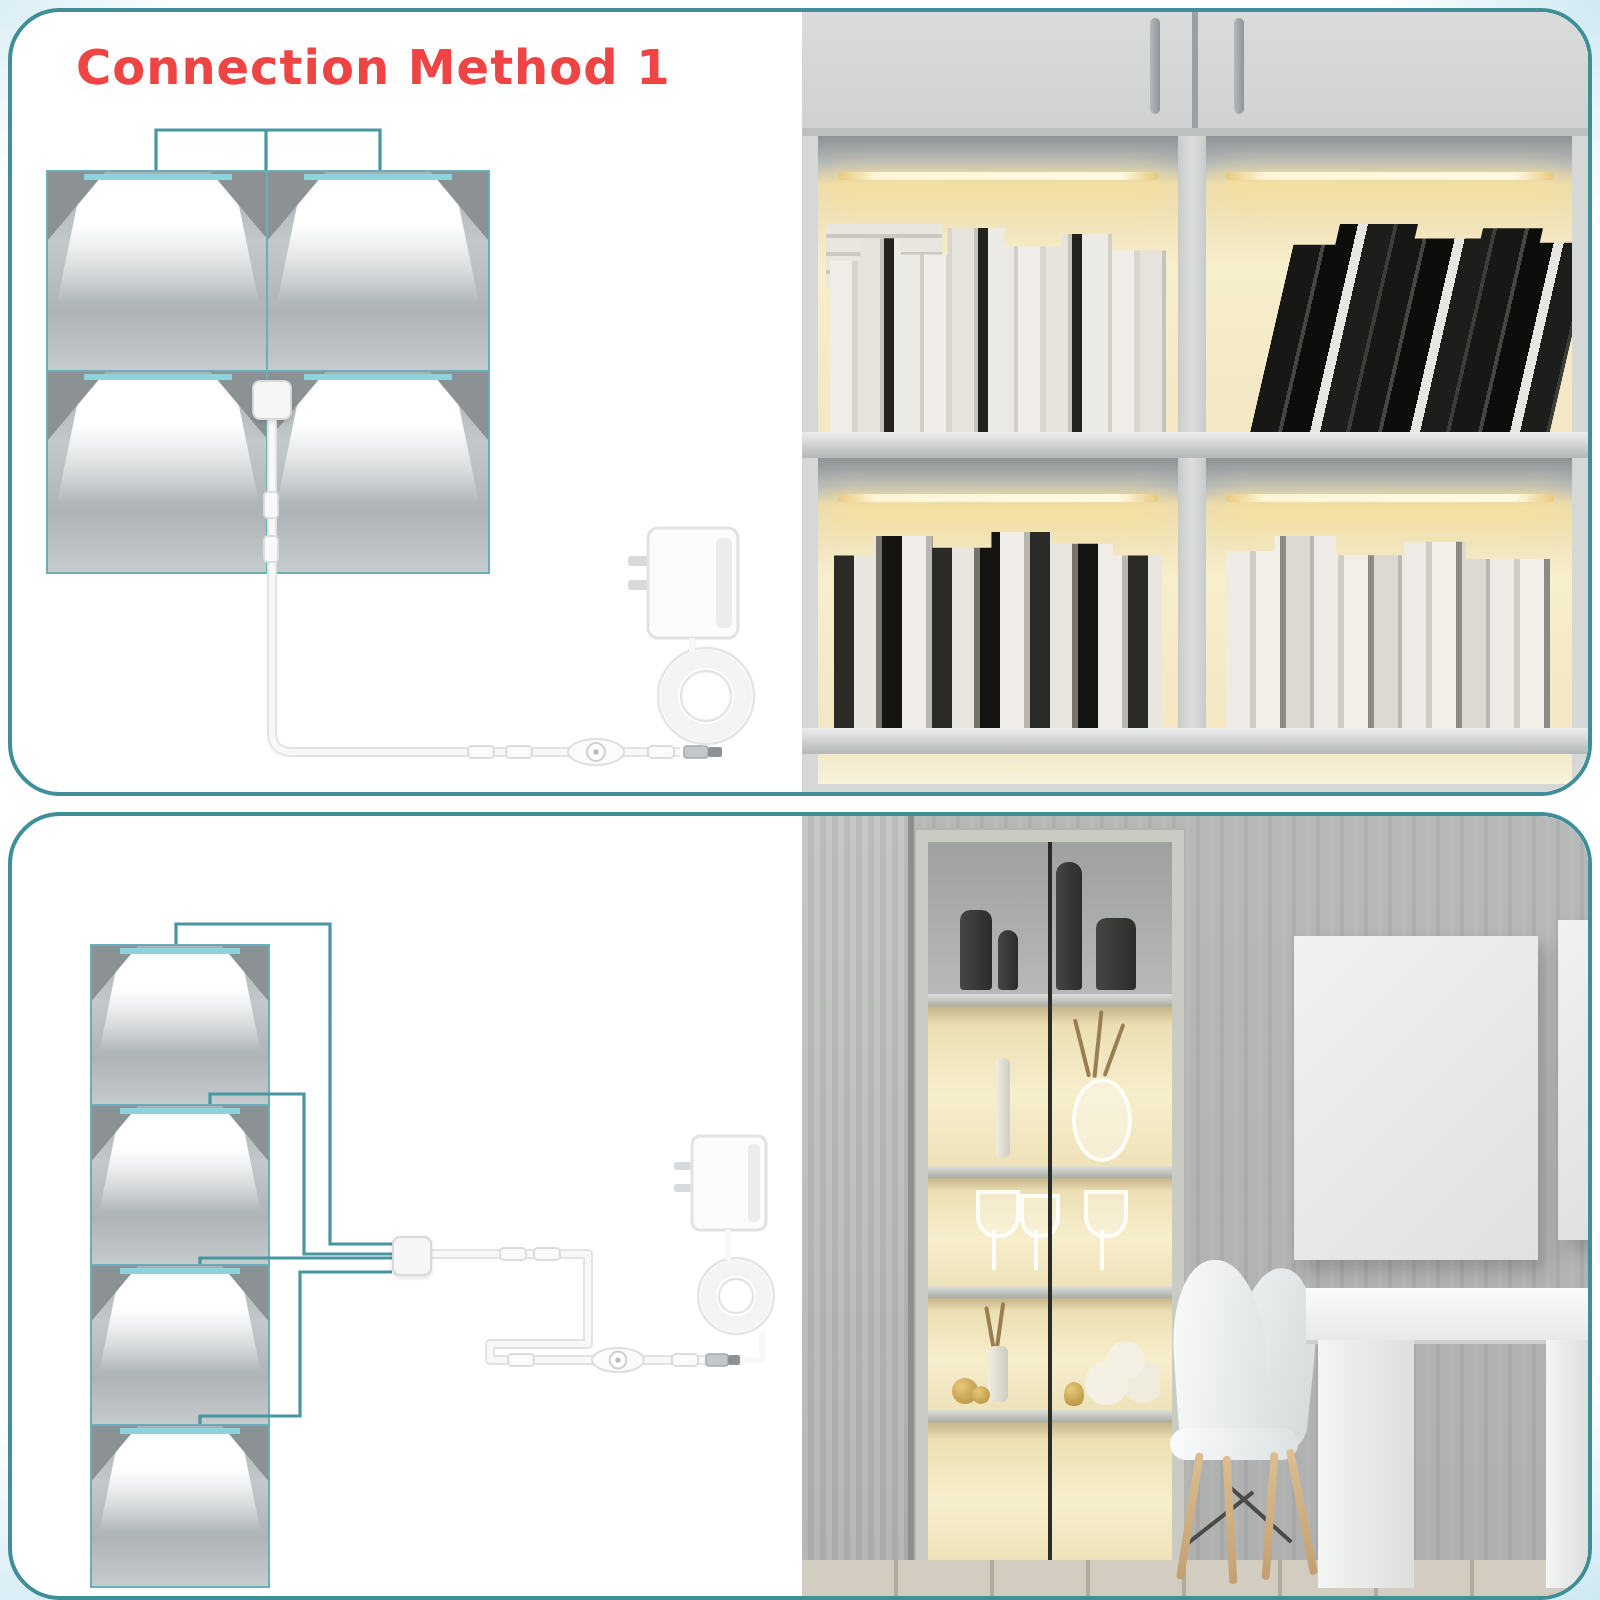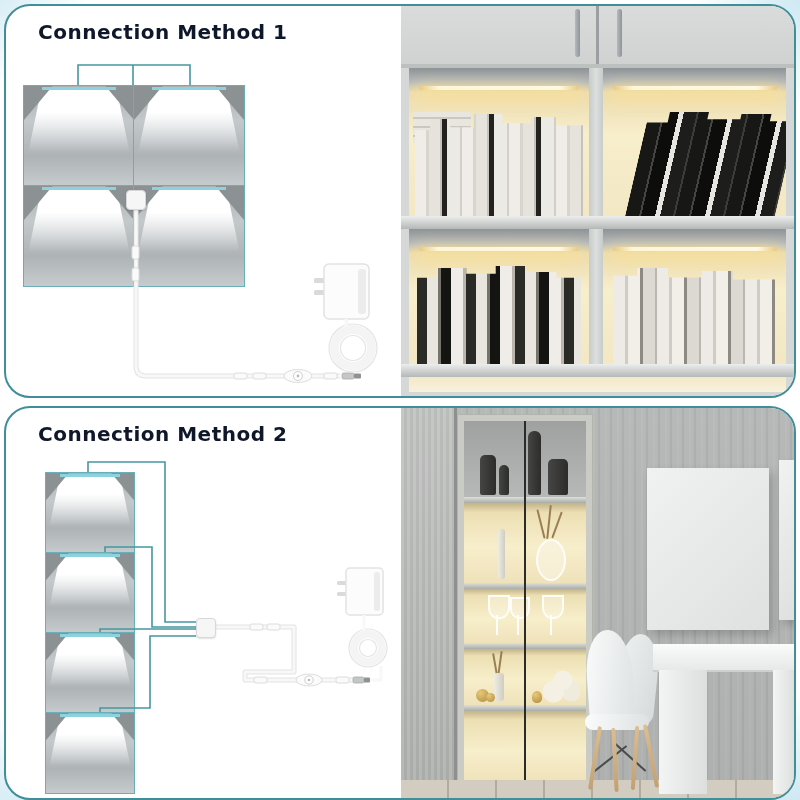--- a/index.html
+++ b/index.html
@@ -9,22 +9,22 @@
          radial-gradient(circle at 0 0, #d9eef6 0, rgba(255,255,255,0) 90px),
          radial-gradient(circle at 800px 0, #cfe9f3 0, rgba(255,255,255,0) 110px),
          radial-gradient(circle at 0 800px, #d9eef6 0, rgba(255,255,255,0) 90px),
          radial-gradient(circle at 800px 800px, #cfe9f3 0, rgba(255,255,255,0) 110px),
          linear-gradient(180deg,#ffffff 0 98%, #d7edf5 100%),#fff;}
   .abs{position:absolute;}
   .stage{position:relative;width:800px;height:800px;}
   .section{position:absolute;left:4px;width:788px;height:390px;background:#fff;
            border:2px solid #3f8e98;border-radius:26px;overflow:hidden;}
   #sec1{top:4px;} #sec2{top:406px;}
-  .title{position:absolute;left:32px;top:14px;font-size:20px;font-weight:800;
-         color:#0f172a;letter-spacing:.5px;white-space:nowrap;}
+  .title{position:absolute;left:32px;top:14px;font-size:24px;font-weight:800;
+         color:#ef4444;letter-spacing:.5px;white-space:nowrap;}
   
   .tile{position:absolute;border:1px solid #69aeb8;overflow:hidden;
         background:linear-gradient(180deg,#aab0b3 0%,#c3c8cb 35%,#aeb3b6 70%,#c6cbce 100%);}
   .tile .cl,.tile .cr{position:absolute;top:0;width:26%;height:34%;background:#8c9194;}
   .tile .cl{left:0;clip-path:polygon(0 0,100% 0,0 100%);}
   .tile .cr{right:0;clip-path:polygon(0 0,100% 0,100% 100%);}
   .tile .glow{position:absolute;top:2px;left:4%;width:92%;height:64%;
         background:linear-gradient(180deg,#ffffff 0%,#ffffff 38%,rgba(255,255,255,0) 100%);
         clip-path:polygon(13% 0,87% 0,100% 100%,0 100%);}
   .tile .led{position:absolute;top:1px;left:16%;width:68%;height:3px;background:#8ed2db;}
@@ -209,21 +209,20 @@
         </div>
         <div class="sideframe" style="right:0;"></div>
       </div>
 
       <div class="board" style="top:358px;"></div>
       <div class="abs" style="left:8px;right:8px;top:371px;height:15px;background:linear-gradient(180deg,#f3e9ca,#f8f1dc);"></div>
     </div>
   </div>
 
   <div class="section" id="sec2">
-    <div class="title">Connection Method 2</div>
 
     <div class="tile" style="left:39px;top:64px;width:88px;height:80px;">
       <div class="glow"></div>
         <div class="cl"></div>
         <div class="cr"></div>
         <div class="led"></div>
       </div>
     <div class="tile" style="left:39px;top:144px;width:88px;height:80px;">
       <div class="glow"></div>
         <div class="cl"></div>

